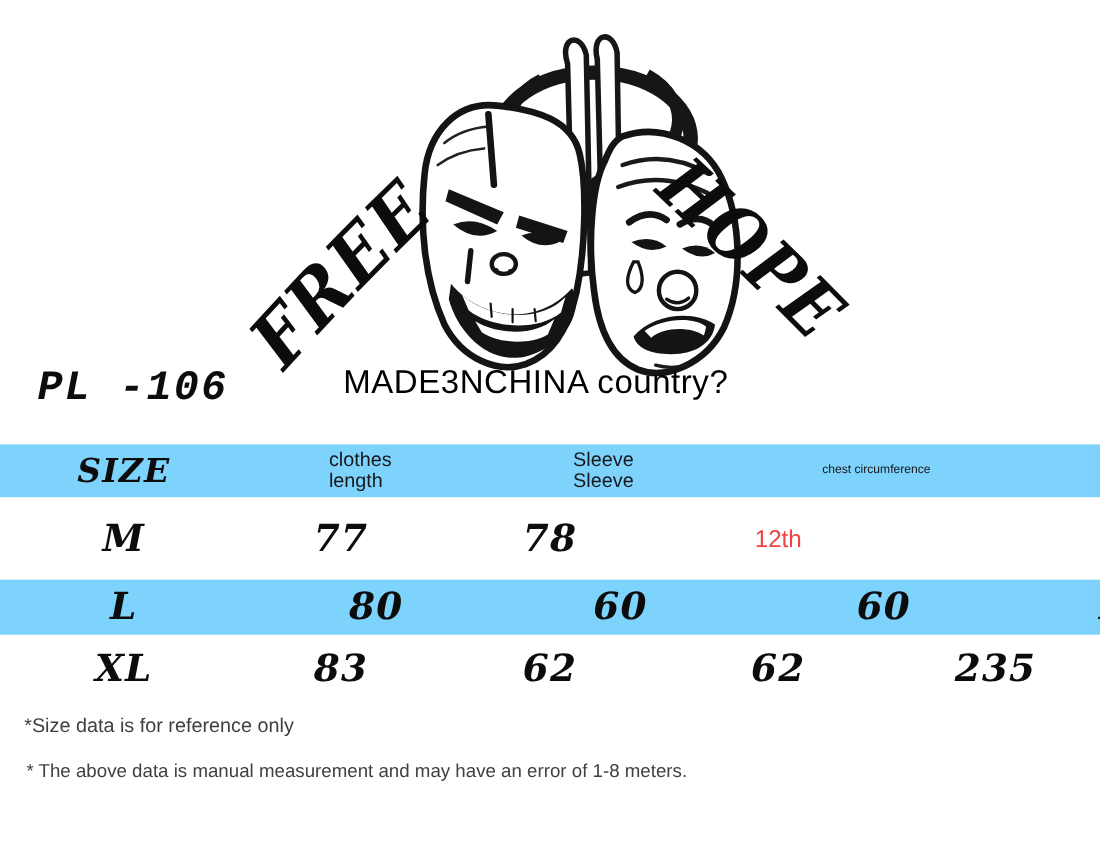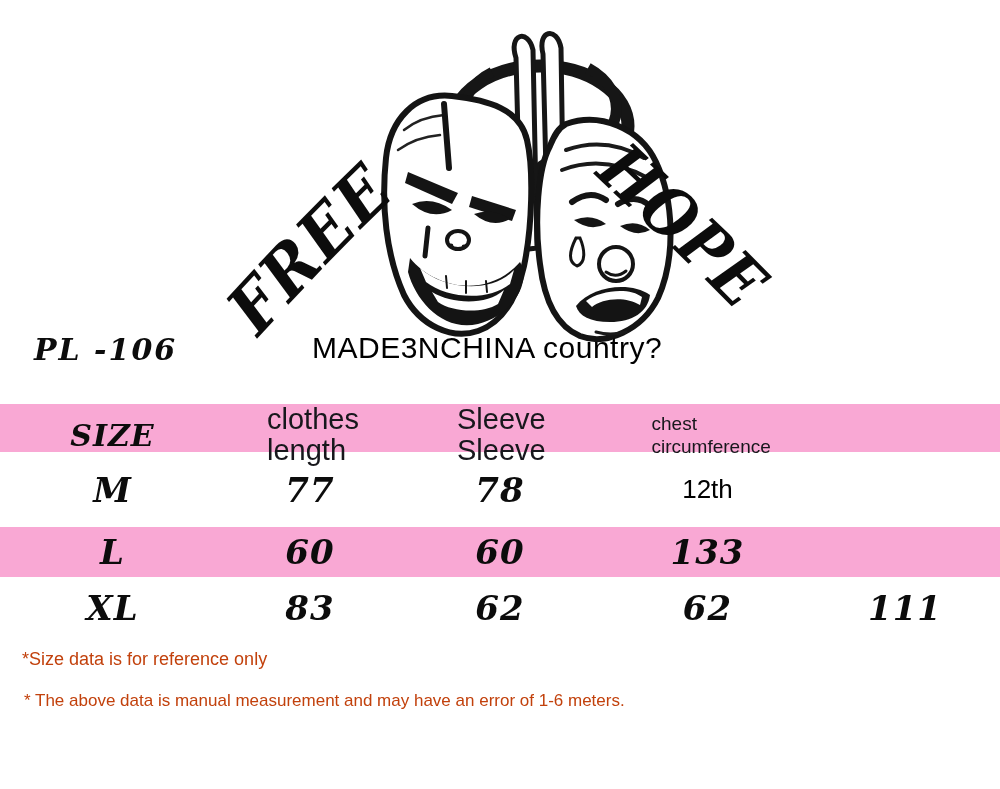--- a/index.html
+++ b/index.html
@@ -4,39 +4,39 @@
 <style>
   html,body{margin:0;padding:0;}
   body{width:1000px;height:789px;background:#ffffff;position:relative;overflow:hidden;
        font-family:"Liberation Sans",sans-serif;color:#121212;}
   .abs{position:absolute;}
   
   .goth{font-family:"DejaVu Serif",serif;font-weight:700;font-style:italic;color:#0c0c0c;}
 
   .artwork{position:absolute;left:0;top:0;width:1000px;height:362px;}
 
-  .model-code{left:34px;top:332px;font-size:30px;letter-spacing:2px;}
+  .model-code{left:34px;top:332px;font-size:38px;letter-spacing:2px;font-family:Liberation Mono, monospace;}
   .caption{left:312px;top:331px;font-size:30px;color:#000000;letter-spacing:0.5px;}
 
   .size-table{position:absolute;left:0;top:404px;width:1000px;}
   .trow{display:grid;grid-template-columns:225px 170px 210px 205px 190px;width:1000px;}
-  .trow.stripe{background:#f9a8d4;}
+  .trow.stripe{background:#7dd3fc;gap:32px;}
   .trow.header{height:48px;}
   .trow.r-m{height:75px;}
   .trow.r-l{height:50px;}
   .trow.r-xl{height:62px;}
   .cell{display:flex;align-items:center;justify-content:center;}
-  .hdr{font-size:29px;line-height:1.08;color:#17171c;text-align:left;}
+  .hdr{font-size:18px;line-height:1.08;color:#17171c;text-align:left;}
   .hdr.wrap2{width:86px;}
-  .hdr.small{font-size:19px;width:112px;line-height:1.25;}
+  .hdr.small{font-size:11px;width:112px;line-height:1.25;}
   .h-size{font-size:30px;letter-spacing:1px;}
   .gval{font-size:34px;letter-spacing:1px;}
-  .sval{font-size:26px;color:#000000;}
+  .sval{font-size:22px;color:#ef4444;}
 
-  .footnote{position:absolute;color:#c2410c;}
+  .footnote{position:absolute;color:#404040;}
   .f1{left:22px;top:649px;font-size:18px;}
   .f2{left:24px;top:691px;font-size:17px;}
 </style>
 </head>
 <body>
 
 <div class="canvas">
 
   <svg class="artwork" viewBox="0 0 1000 362" xmlns="http://www.w3.org/2000/svg">
     <defs>
@@ -130,20 +130,23 @@
       <div class="cell">
         <span class="sval">12th</span>
         </div>
     </div>
 
     <div class="trow r-l stripe">
       <div class="cell">
         <span class="goth gval">L</span>
         </div>
       <div class="cell">
+        <span class="goth gval">80</span>
+        </div>
+      <div class="cell">
         <span class="goth gval">60</span>
         </div>
       <div class="cell">
         <span class="goth gval">60</span>
         </div>
       <div class="cell">
         <span class="goth gval">133</span>
         </div>
     </div>
 
@@ -154,22 +157,22 @@
       <div class="cell">
         <span class="goth gval">83</span>
         </div>
       <div class="cell">
         <span class="goth gval">62</span>
         </div>
       <div class="cell">
         <span class="goth gval">62</span>
         </div>
       <div class="cell">
-        <span class="goth gval">111</span>
+        <span class="goth gval">235</span>
         </div>
     </div>
 
   </div>
 
   <div class="footnote f1">*Size data is for reference only</div>
-  <div class="footnote f2">* The above data is manual measurement and may have an error of 1-6 meters.</div>
+  <div class="footnote f2">* The above data is manual measurement and may have an error of 1-8 meters.</div>
 
 </div>
 
 </body></html>

